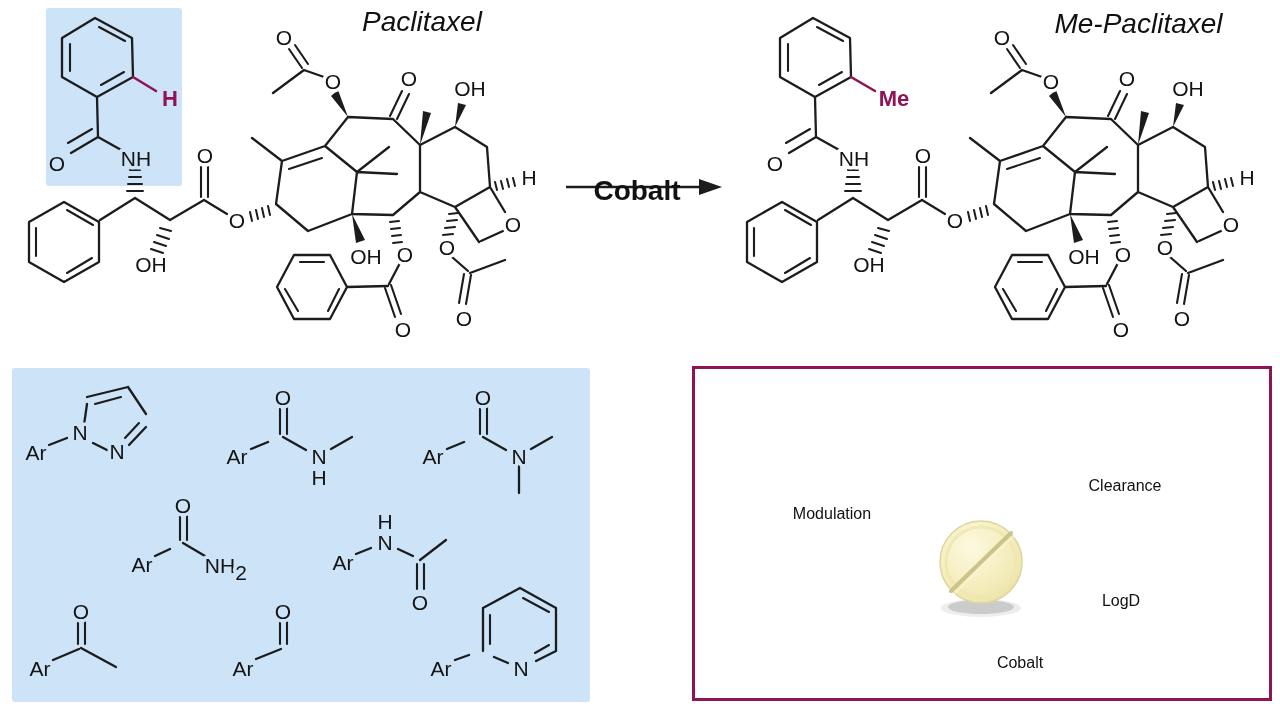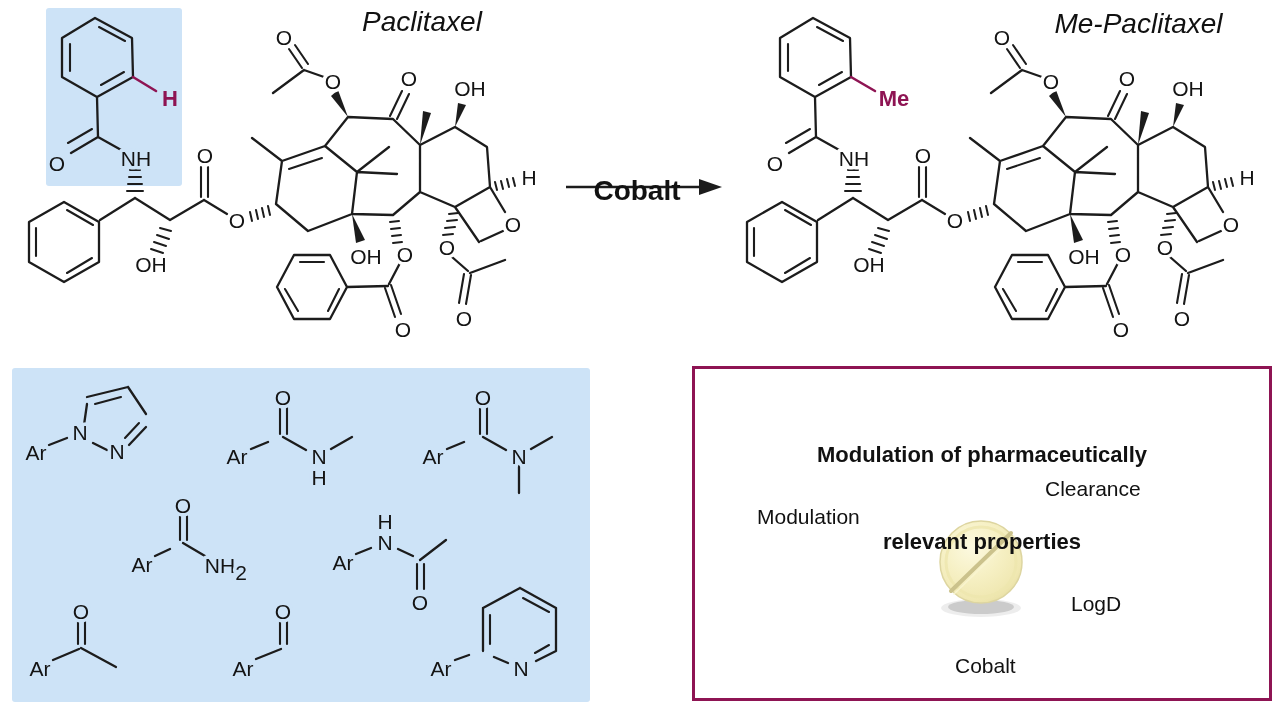--- a/index.html
+++ b/index.html
@@ -20,21 +20,21 @@
   .atom{font-family:"Liberation Sans",sans-serif;font-size:21px;fill:#141414;
         text-anchor:middle;dominant-baseline:central;
         paint-order:stroke;stroke:#ffffff;stroke-width:7px;stroke-linejoin:round;}
   .atom.on-blue{stroke:var(--blue);}
   .atom.maroon{fill:var(--accent);font-weight:bold;font-size:22px;}
   .lbl{position:absolute;white-space:pre;}
   .title-italic{font-style:italic;font-size:28px;text-align:center;}
   .arrow-label{font-weight:bold;font-size:28px;text-align:center;line-height:31px;}
   .boxframe{position:absolute;border:3px solid var(--accent);background:transparent;}
   .boxtitle{font-weight:bold;font-size:22px;text-align:center;line-height:29px;}
-  .prop{font-size:21px;}
+  .prop{font-size:16px;text-align:center;}
 </style>
 </head>
 <body>
 <div id="canvas">
 
 <svg id="scheme" width="1280" height="711" viewBox="0 0 1280 711">
   <defs>
     <radialGradient id="gpill" cx="0.38" cy="0.32" r="0.8">
       <stop offset="0%" stop-color="#fcf9e0"></stop>
       <stop offset="45%" stop-color="#f6f0c4"></stop>
@@ -212,23 +212,19 @@
 
 <div class="lbl title-italic" style="left:337px;top:6px;width:170px;">Paclitaxel</div>
 <div class="lbl title-italic" style="left:1036px;top:8px;width:205px;font-style:italic;">Me-Paclitaxel</div>
 
 <div class="lbl arrow-label" style="left:557px;top:113px;width:160px;">
   <div>Cobalt</div>
 </div>
 
 <div class="boxframe" style="left:692px;top:366px;width:574px;height:329px;"></div>
 
-<div class="lbl boxtitle" style="left:702px;top:382px;width:560px;">
-  <div>Modulation of pharmaceutically</div>
-  <div>relevant properties</div>
-</div>
 
 <div class="lbl prop" style="left:757px;top:505px;width:150px;">Modulation</div>
 <div class="lbl prop" style="left:1045px;top:477px;width:160px;">Clearance</div>
 <div class="lbl prop" style="left:1071px;top:592px;width:100px;">LogD</div>
 <div class="lbl prop" style="left:955px;top:654px;width:130px;">Cobalt</div>
 
 </div>
 
 </body></html>

